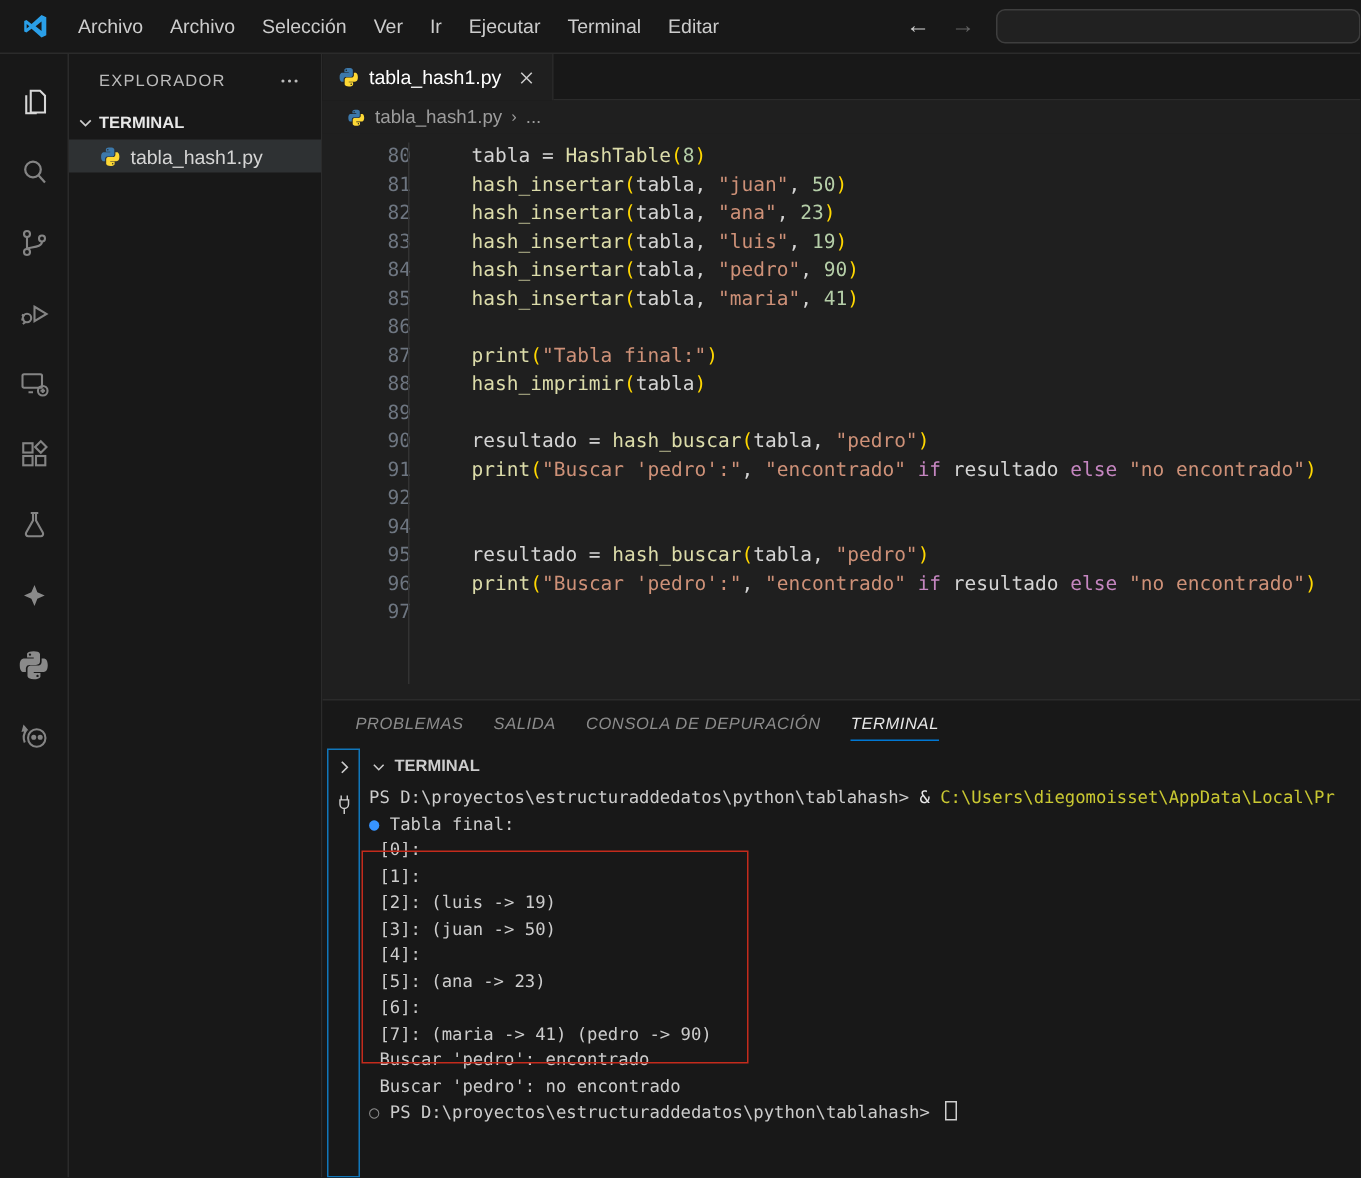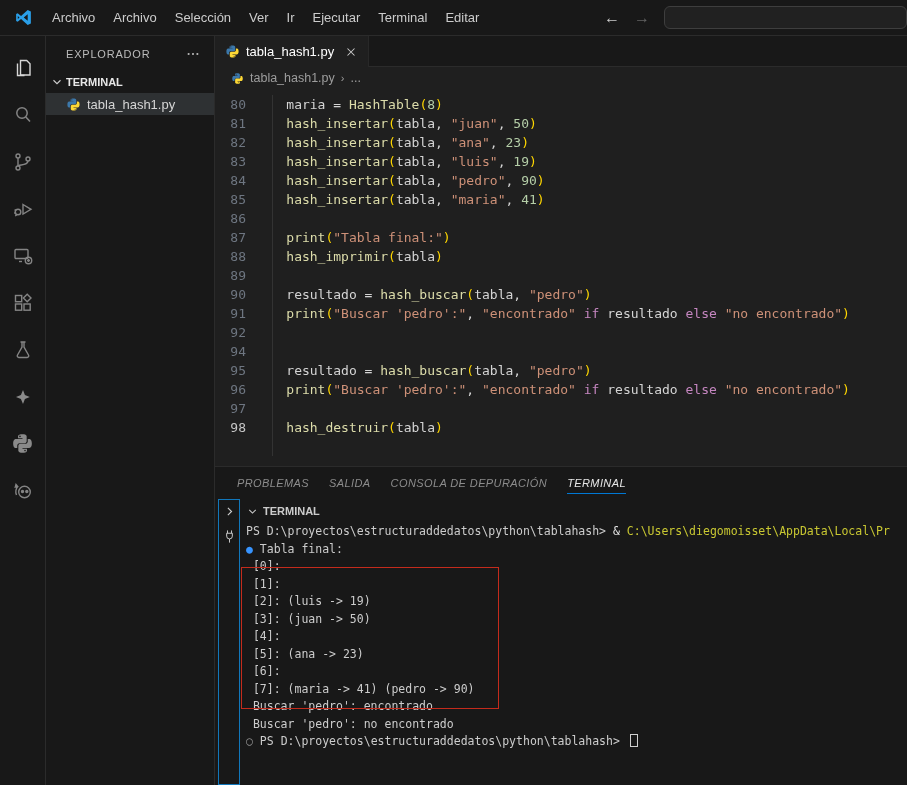--- a/index.html
+++ b/index.html
@@ -45,21 +45,21 @@
          background:#1f1f1f; color:#ffffff; font-size:13px; border-right:1px solid #282828; }
   .tab-close { margin-left:4px; display:flex; }
   .tab-filler { flex:1; border-bottom:1px solid #2b2b2b; }
   .breadcrumb { height:22px; display:flex; align-items:center; gap:6px;
                 padding-left:16px; font-size:12.5px; color:#9d9d9d; background:#1f1f1f; }
   .crumb-sep { font-size:11px; color:#9d9d9d; }
 
   .editor { flex:1; position:relative; overflow:hidden; padding-top:6px;
             font-family:"DejaVu Sans Mono", monospace; font-size:13px; }
   .indent-guide { position:absolute; left:57px; top:6px; width:1px; height:361px; background:#333333; }
-  .code-line { display:flex; height:19px; line-height:19px; white-space:pre; }
+  .code-line { display:flex; height:19px; line-height:19px; white-space:pre;margin-left:28px; }
   .ln { width:40px; flex:none; text-align:right; padding-right:9px; color:#6e7681; }
   .code-line.cur .ln { color:#c6c6c6; }
 
   
   .panel { height:319px; background:#181818; border-top:1px solid #2b2b2b;
            display:flex; flex-direction:column; }
   .panel-tabs { height:32px; flex:none; display:flex; align-items:stretch; padding-left:12px;
                 font-size:11px; letter-spacing:.4px; color:#8c8c8c;font-style:italic; }
   .panel-tab { padding:0 10px; display:flex; align-items:center; position:relative; }
   .panel-tab.active { color:#e7e7e7; }
@@ -238,38 +238,37 @@
           </svg>
       </span>
       <span>tabla_hash1.py</span>
       <span class="crumb-sep">›</span>
       <span>...</span>
     </div>
 
     <div class="editor">
       <div class="indent-guide"></div>
       <div>
-          <div class="code-line"><span class="ln">80</span><span><span style="color: rgb(212, 212, 212);">    maria = </span><span style="color: rgb(220, 220, 170);">HashTable</span><span style="color: rgb(255, 215, 0);">(</span><span style="color: rgb(181, 206, 168);">8</span><span style="color: rgb(255, 215, 0);">)</span></span></div>
+          <div class="code-line"><span class="ln">80</span><span><span style="color: rgb(212, 212, 212);">    tabla = </span><span style="color: rgb(220, 220, 170);">HashTable</span><span style="color: rgb(255, 215, 0);">(</span><span style="color: rgb(181, 206, 168);">8</span><span style="color: rgb(255, 215, 0);">)</span></span></div>
           <div class="code-line"><span class="ln">81</span><span><span style="color: rgb(212, 212, 212);">    </span><span style="color: rgb(220, 220, 170);">hash_insertar</span><span style="color: rgb(255, 215, 0);">(</span><span style="color: rgb(212, 212, 212);">tabla, </span><span style="color: rgb(206, 145, 120);">"juan"</span><span style="color: rgb(212, 212, 212);">, </span><span style="color: rgb(181, 206, 168);">50</span><span style="color: rgb(255, 215, 0);">)</span></span></div>
           <div class="code-line"><span class="ln">82</span><span><span style="color: rgb(212, 212, 212);">    </span><span style="color: rgb(220, 220, 170);">hash_insertar</span><span style="color: rgb(255, 215, 0);">(</span><span style="color: rgb(212, 212, 212);">tabla, </span><span style="color: rgb(206, 145, 120);">"ana"</span><span style="color: rgb(212, 212, 212);">, </span><span style="color: rgb(181, 206, 168);">23</span><span style="color: rgb(255, 215, 0);">)</span></span></div>
           <div class="code-line"><span class="ln">83</span><span><span style="color: rgb(212, 212, 212);">    </span><span style="color: rgb(220, 220, 170);">hash_insertar</span><span style="color: rgb(255, 215, 0);">(</span><span style="color: rgb(212, 212, 212);">tabla, </span><span style="color: rgb(206, 145, 120);">"luis"</span><span style="color: rgb(212, 212, 212);">, </span><span style="color: rgb(181, 206, 168);">19</span><span style="color: rgb(255, 215, 0);">)</span></span></div>
           <div class="code-line"><span class="ln">84</span><span><span style="color: rgb(212, 212, 212);">    </span><span style="color: rgb(220, 220, 170);">hash_insertar</span><span style="color: rgb(255, 215, 0);">(</span><span style="color: rgb(212, 212, 212);">tabla, </span><span style="color: rgb(206, 145, 120);">"pedro"</span><span style="color: rgb(212, 212, 212);">, </span><span style="color: rgb(181, 206, 168);">90</span><span style="color: rgb(255, 215, 0);">)</span></span></div>
           <div class="code-line"><span class="ln">85</span><span><span style="color: rgb(212, 212, 212);">    </span><span style="color: rgb(220, 220, 170);">hash_insertar</span><span style="color: rgb(255, 215, 0);">(</span><span style="color: rgb(212, 212, 212);">tabla, </span><span style="color: rgb(206, 145, 120);">"maria"</span><span style="color: rgb(212, 212, 212);">, </span><span style="color: rgb(181, 206, 168);">41</span><span style="color: rgb(255, 215, 0);">)</span></span></div>
           <div class="code-line"><span class="ln">86</span><span></span></div>
           <div class="code-line"><span class="ln">87</span><span><span style="color: rgb(212, 212, 212);">    </span><span style="color: rgb(220, 220, 170);">print</span><span style="color: rgb(255, 215, 0);">(</span><span style="color: rgb(206, 145, 120);">"Tabla final:"</span><span style="color: rgb(255, 215, 0);">)</span></span></div>
           <div class="code-line"><span class="ln">88</span><span><span style="color: rgb(212, 212, 212);">    </span><span style="color: rgb(220, 220, 170);">hash_imprimir</span><span style="color: rgb(255, 215, 0);">(</span><span style="color: rgb(212, 212, 212);">tabla</span><span style="color: rgb(255, 215, 0);">)</span></span></div>
           <div class="code-line"><span class="ln">89</span><span></span></div>
           <div class="code-line"><span class="ln">90</span><span><span style="color: rgb(212, 212, 212);">    resultado = </span><span style="color: rgb(220, 220, 170);">hash_buscar</span><span style="color: rgb(255, 215, 0);">(</span><span style="color: rgb(212, 212, 212);">tabla, </span><span style="color: rgb(206, 145, 120);">"pedro"</span><span style="color: rgb(255, 215, 0);">)</span></span></div>
           <div class="code-line"><span class="ln">91</span><span><span style="color: rgb(212, 212, 212);">    </span><span style="color: rgb(220, 220, 170);">print</span><span style="color: rgb(255, 215, 0);">(</span><span style="color: rgb(206, 145, 120);">"Buscar 'pedro':"</span><span style="color: rgb(212, 212, 212);">, </span><span style="color: rgb(206, 145, 120);">"encontrado"</span><span style="color: rgb(212, 212, 212);"> </span><span style="color: rgb(197, 134, 192);">if</span><span style="color: rgb(212, 212, 212);"> resultado </span><span style="color: rgb(197, 134, 192);">else</span><span style="color: rgb(212, 212, 212);"> </span><span style="color: rgb(206, 145, 120);">"no encontrado"</span><span style="color: rgb(255, 215, 0);">)</span></span></div>
           <div class="code-line"><span class="ln">92</span><span></span></div>
           <div class="code-line"><span class="ln">94</span><span></span></div>
           <div class="code-line"><span class="ln">95</span><span><span style="color: rgb(212, 212, 212);">    resultado = </span><span style="color: rgb(220, 220, 170);">hash_buscar</span><span style="color: rgb(255, 215, 0);">(</span><span style="color: rgb(212, 212, 212);">tabla, </span><span style="color: rgb(206, 145, 120);">"pedro"</span><span style="color: rgb(255, 215, 0);">)</span></span></div>
           <div class="code-line"><span class="ln">96</span><span><span style="color: rgb(212, 212, 212);">    </span><span style="color: rgb(220, 220, 170);">print</span><span style="color: rgb(255, 215, 0);">(</span><span style="color: rgb(206, 145, 120);">"Buscar 'pedro':"</span><span style="color: rgb(212, 212, 212);">, </span><span style="color: rgb(206, 145, 120);">"encontrado"</span><span style="color: rgb(212, 212, 212);"> </span><span style="color: rgb(197, 134, 192);">if</span><span style="color: rgb(212, 212, 212);"> resultado </span><span style="color: rgb(197, 134, 192);">else</span><span style="color: rgb(212, 212, 212);"> </span><span style="color: rgb(206, 145, 120);">"no encontrado"</span><span style="color: rgb(255, 215, 0);">)</span></span></div>
           <div class="code-line"><span class="ln">97</span><span></span></div>
-          <div class="code-line cur"><span class="ln">98</span><span><span style="color: rgb(212, 212, 212);">    </span><span style="color: rgb(220, 220, 170);">hash_destruir</span><span style="color: rgb(255, 215, 0);">(</span><span style="color: rgb(212, 212, 212);">tabla</span><span style="color: rgb(255, 215, 0);">)</span></span></div>
         </div>
     </div>
 
     <div class="panel">
       <div class="panel-tabs">
           <span class="panel-tab">PROBLEMAS</span>
           <span class="panel-tab">SALIDA</span>
           <span class="panel-tab">CONSOLA DE DEPURACIÓN</span>
           <span class="panel-tab active">TERMINAL</span>
         </div>

